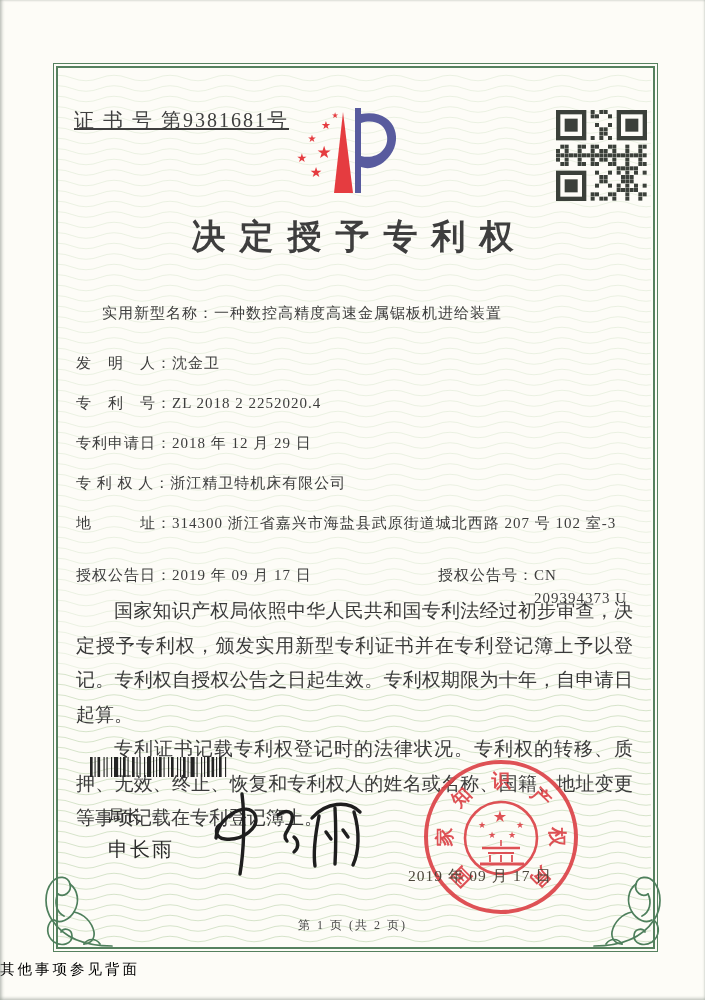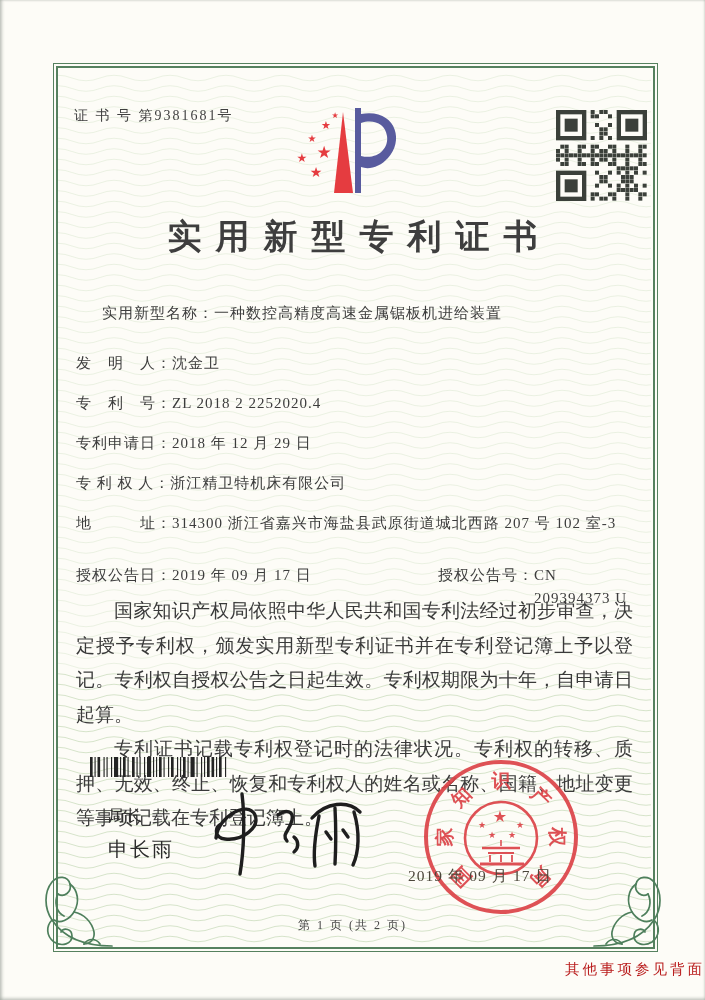--- a/index.html
+++ b/index.html
@@ -8,21 +8,21 @@
     font-family:"Liberation Serif","DejaVu Serif",serif;color:#3b3b3b;
   }
   .scan-edges{position:absolute;inset:0;pointer-events:none;z-index:60;
     box-shadow:inset 3px 0 3px -1px rgba(140,148,140,.5),
                inset 0 -3px 3px -1px rgba(140,148,140,.4),
                inset -2px 0 2px -1px rgba(160,165,158,.3),
                inset 0 2px 2px -1px rgba(170,175,168,.25);}
   .frame{position:absolute;left:53px;top:63px;width:603px;height:887px;border:1px solid #56815f;z-index:1;}
   .frame-inner{position:absolute;inset:2px;border:2px solid #56815f;}
   #guilloche{position:absolute;left:58px;top:69px;z-index:0;}
-  .cert-no{position:absolute;left:74px;top:107px;font-size:14px;letter-spacing:2px;color:#3f3f3f;z-index:2;}
+  .cert-no{position:absolute;left:74px;top:107px;font-size:20px;letter-spacing:2px;color:#3f3f3f;z-index:2;text-decoration:underline;}
   .logo{position:absolute;left:293px;top:96px;width:130px;height:108px;z-index:2;}
   .qr{position:absolute;left:556px;top:110px;width:91px;height:91px;z-index:2;}
   .title{position:absolute;left:0;top:214px;width:100%;text-align:center;font-size:34px;font-weight:600;
          letter-spacing:14px;text-indent:14px;color:#3e3e3e;z-index:2;}
   .row{position:absolute;left:76px;display:flex;font-size:15px;letter-spacing:1px;color:#3c3c3c;z-index:2;line-height:1.55;}
   .row .lbl{white-space:pre;flex:none;}
   .row.addr .val{width:452px;}
   .grant2{position:absolute;left:362px;top:0;display:flex;}
   .body-text{position:absolute;left:76px;top:594px;width:557px;font-size:19px;line-height:1.82;
              text-align:justify;color:#3a3a3a;z-index:2;}
@@ -32,21 +32,21 @@
   .officer-name{position:absolute;left:108px;top:836px;font-size:20px;font-family:"Liberation Sans","DejaVu Sans",sans-serif;color:#2c2c2c;letter-spacing:2px;z-index:2;}
   .signature{position:absolute;left:202px;top:784px;width:165px;height:92px;z-index:2;}
   .stamp{position:absolute;left:424px;top:760px;width:154px;height:154px;z-index:3;opacity:.92;}
   .stamp-ring{position:absolute;inset:0;border-radius:50%;border:4px solid #dc4348;}
   .stamp-char{position:absolute;left:50%;top:50%;width:24px;height:24px;margin:-12px;text-align:center;
               line-height:24px;font-size:19px;font-weight:700;color:#dc4348;z-index:2;
               font-family:"Liberation Sans","DejaVu Sans",sans-serif;}
   .stamp-emblem{position:absolute;inset:0;}
   .stamp-date{position:absolute;left:408px;top:866px;font-size:15.5px;letter-spacing:1px;color:#4b463a;z-index:4;}
   .page-num{position:absolute;left:0;top:917px;width:100%;text-align:center;font-size:12px;letter-spacing:2px;color:#474747;z-index:2;}
-  .back-note{position:absolute;left:0;top:960px;width:100%;text-align:right;font-size:14.5px;letter-spacing:3px;color:#b91c1c;z-index:2;font-family:Liberation Serif, serif;}
+  .back-note{position:absolute;left:0;top:960px;width:100%;text-align:left;font-size:14.5px;letter-spacing:3px;color:#000000;z-index:2;font-family:Liberation Serif, serif;}
   .flourish{position:absolute;width:78px;height:84px;z-index:2;}
   .flourish.left{left:36px;top:868px;}
   .flourish.right{left:592px;top:868px;transform:scaleX(-1);}
 </style>
 </head>
 <body>
 
 <div class="page">
 
   <svg id="guilloche" width="593" height="877">
@@ -279,21 +279,21 @@
       <rect x="82.33333333333333" y="82.33333333333333" width="3.9866666666666664" height="3.9866666666666664" fill="#3b403a"></rect>
       <rect x="86.66666666666666" y="82.33333333333333" width="3.9866666666666664" height="3.9866666666666664" fill="#3b403a"></rect>
       <rect x="34.666666666666664" y="86.66666666666666" width="3.9866666666666664" height="3.9866666666666664" fill="#3b403a"></rect>
       <rect x="43.33333333333333" y="86.66666666666666" width="3.9866666666666664" height="3.9866666666666664" fill="#3b403a"></rect>
       <rect x="47.666666666666664" y="86.66666666666666" width="3.9866666666666664" height="3.9866666666666664" fill="#3b403a"></rect>
       <rect x="56.33333333333333" y="86.66666666666666" width="3.9866666666666664" height="3.9866666666666664" fill="#3b403a"></rect>
       <rect x="69.33333333333333" y="86.66666666666666" width="3.9866666666666664" height="3.9866666666666664" fill="#3b403a"></rect>
       <rect x="82.33333333333333" y="86.66666666666666" width="3.9866666666666664" height="3.9866666666666664" fill="#3b403a"></rect>
     </svg>
 
-  <div class="title">实用新型专利证书</div>
+  <div class="title">决定授予专利权</div>
 
   <div class="row" style="top:302px;margin-left:26px;">
     <span class="lbl">实用新型名称：</span>
     <span class="val">一种数控高精度高速金属锯板机进给装置</span>
   </div>
   <div class="row" style="top:352px;">
     <span class="lbl">发　明　人：</span>
     <span class="val">沈金卫</span>
   </div>
   <div class="row" style="top:392px;">

